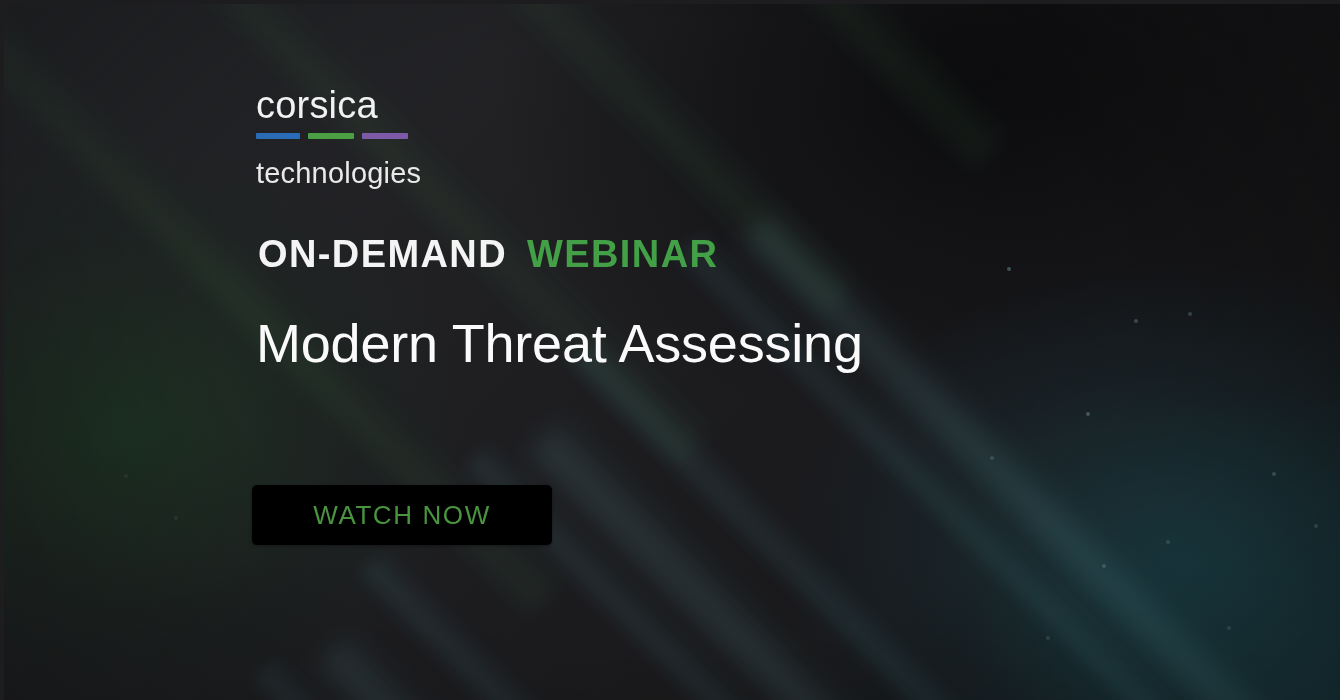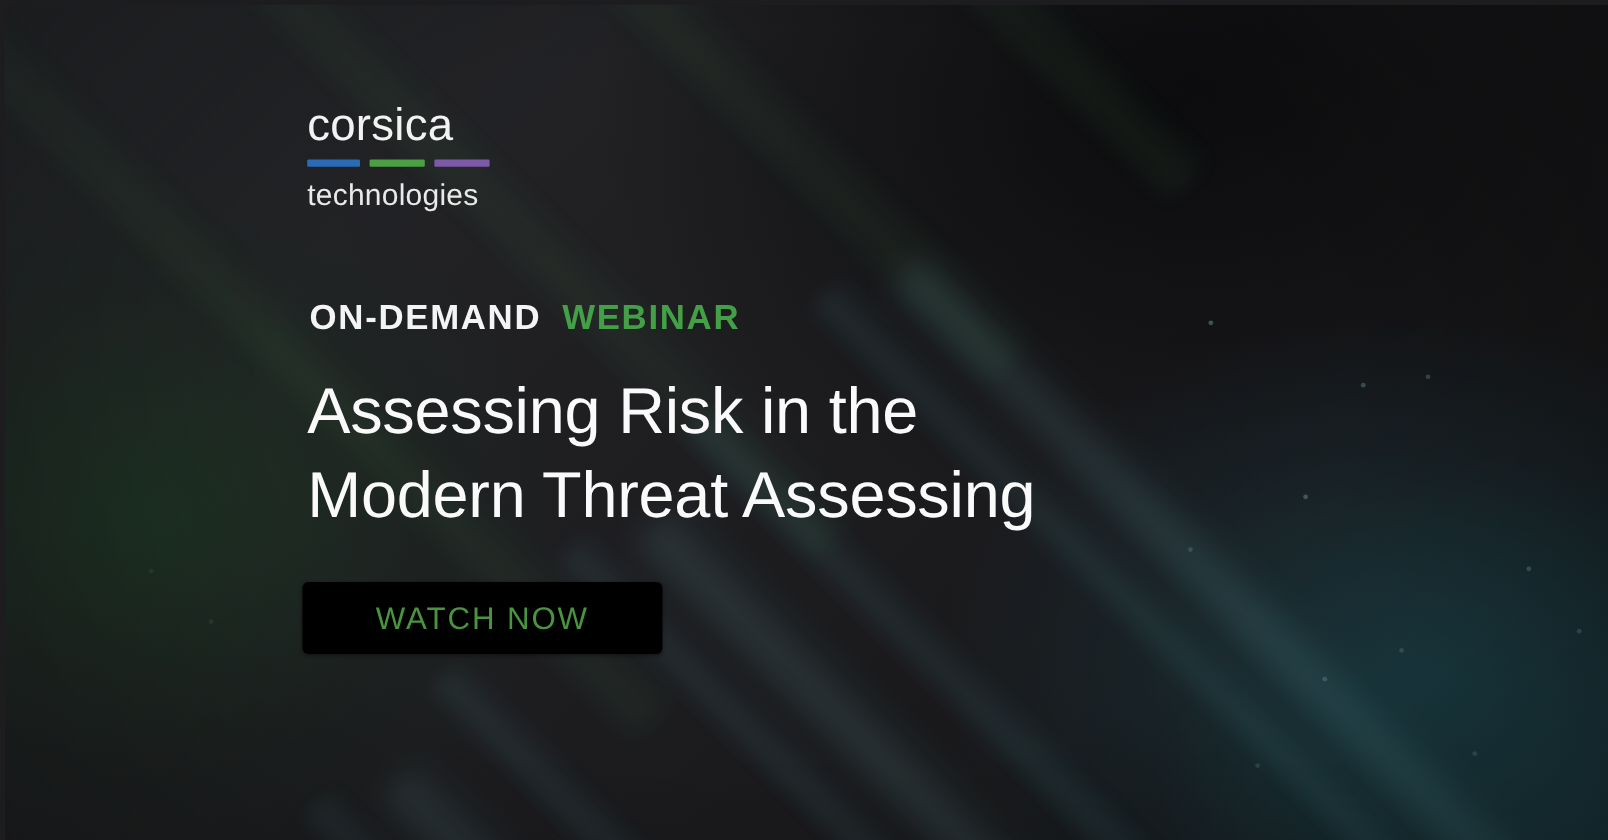--- a/index.html
+++ b/index.html
@@ -128,32 +128,32 @@
     letter-spacing:0.2px;
     color:#f2f2f3;
     font-weight:400;
   }
   .logo-bars { display:flex; gap:8px; margin-top:3px; width:156px; }
   .logo-bars span { height:6px; border-radius:1px; }
   .bar-1 { width:48px; }
   .bar-2 { width:50px; }
   .bar-3 { width:50px; }
   .logo-sub {
-    margin-top:6px;
-    font-size:25px;
+    margin-top:16px;
+    font-size:29px;
     line-height:28px;
     color:#e9e9ea;
     letter-spacing:0.2px;
     font-weight:400;
   }
 
   
   .eyebrow {
-    position:absolute; left:2px; top:243px;
-    font-size:29px;
+    position:absolute; left:2px; top:227px;
+    font-size:38px;
     letter-spacing:1.4px;
     font-weight:700;
     white-space:nowrap;
   }
   .eyebrow .w-white { color:#f4f4f5; }
   .eyebrow .w-green { color:#43a047; }
 
   
   .headline {
     position:absolute; left:0px; top:302px;
@@ -222,20 +222,19 @@
         <span class="bar-3" style="background:#7d5aa8;"></span>
       </div>
       <div class="logo-sub">technologies</div>
     </div>
 
     <div class="eyebrow">
       <span class="w-white">ON-DEMAND</span><span class="w-white"> </span><span class="w-green">WEBINAR</span>
     </div>
 
     <h1 class="headline">
-      <span class="l">Assessing Risk in the</span>
       <span class="l">Modern Threat Assessing</span>
     </h1>
 
     <button class="cta">WATCH NOW</button>
 
   </div>
 </div>
 
 </body></html>

